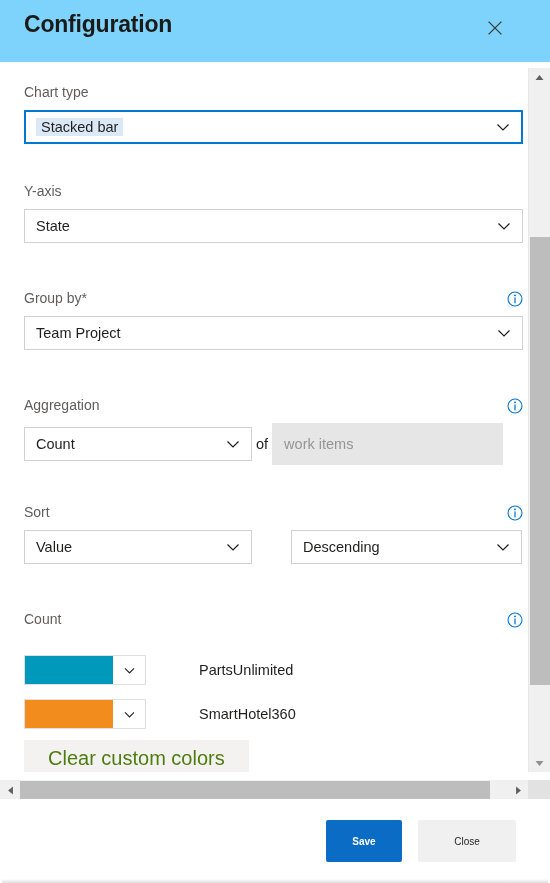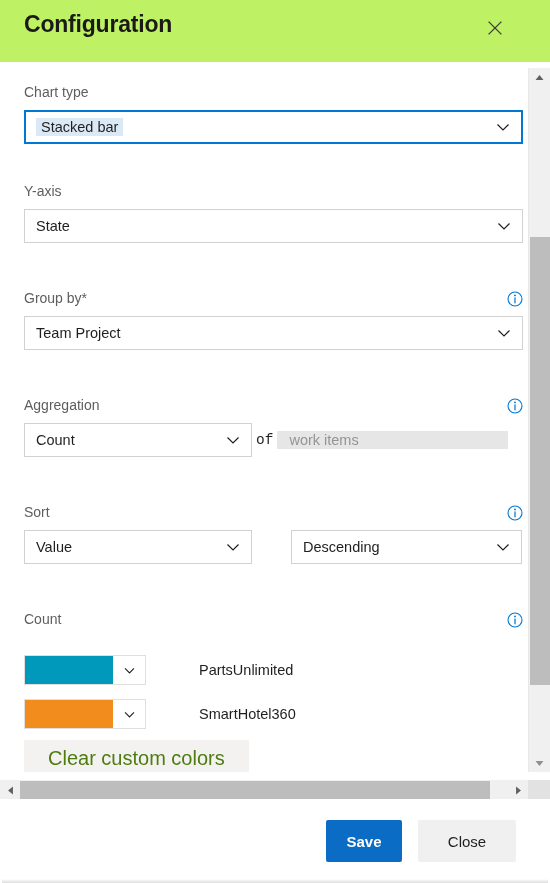--- a/index.html
+++ b/index.html
@@ -24,21 +24,21 @@
     background: #ffffff;
     box-sizing: border-box;
     overflow: hidden;
   }
 
   
   .dlg-header {
     position: absolute;
     top: 0; left: 0; right: 0;
     height: 62px;
-    background: #bef264;
+    background: #7dd3fc;
   }
   .dlg-title {
     position: absolute;
     left: 24px;
     top: 9px;
     font-size: 23px;
     font-weight: bold;
     letter-spacing: -0.2px;
     color: #1b1a19;
     line-height: 30px;
@@ -129,21 +129,21 @@
     right: 10px;
     top: 50%;
     transform: translateY(-50%);
     width: 16px;
     height: 16px;
     pointer-events: none;
   }
 
   .textbox-disabled {
     box-sizing: border-box;
-    height: 18px;
+    height: 42px;
     background: #e6e6e6;
     border: 1px solid #e6e6e6;
     display: flex;
     align-items: center;
     font-size: 14.5px;
     color: #949494;
     padding-left: 11px;
     cursor: default;
   }
 
@@ -283,21 +283,21 @@
     height: 83px;
     background: #ffffff;
     border-top: 1px solid #ffffff;
   }
   .btn {
     position: absolute;
     top: 20px;
     height: 42px;
     min-width: 76px;
     padding: 0 16px;
-    font-size: 15px;
+    font-size: 10px;
     font-family: "Liberation Sans", sans-serif;
     border: none;
     cursor: pointer;
     border-radius: 2px;
   }
   .btn-primary {
     right: 148px;
     background: #0a6cc4;
     color: #ffffff;
     font-weight: bold;
@@ -379,21 +379,21 @@
           <circle cx="8" cy="4.4" r="0.95" fill="#0078d4"></circle>
           <path d="M8 6.9 L8 11.8" stroke="#0078d4" stroke-width="1.25" stroke-linecap="round"></path>
         </svg>
         <div style="display:flex; align-items:center; margin-top:8px;">
           <div class="combo" style="width:228px;">
             <span class="combo-text">Count</span>
             <svg class="chev" viewBox="0 0 16 16">
               <path d="M2.5 5.5 L8 11 L13.5 5.5" stroke="#201f1e" stroke-width="1.2" fill="none"></path>
             </svg>
           </div>
-          <span class="of-word" style="margin:0 4px;font-family:Liberation Mono, monospace;">of</span>
+          <span class="of-word" style="margin:0 4px;">of</span>
           <div class="textbox-disabled" style="width:231px;">
             <span>work items</span>
           </div>
         </div>
       </div>
 
       <div class="field-block" style="top:440px; width:499px;">
         <div class="field-label">Sort</div>
         <svg class="info-icon" style="right:0; top:3px;" viewBox="0 0 16 16">
           <circle cx="8" cy="8" r="7" fill="none" stroke="#0078d4" stroke-width="1.1"></circle>

